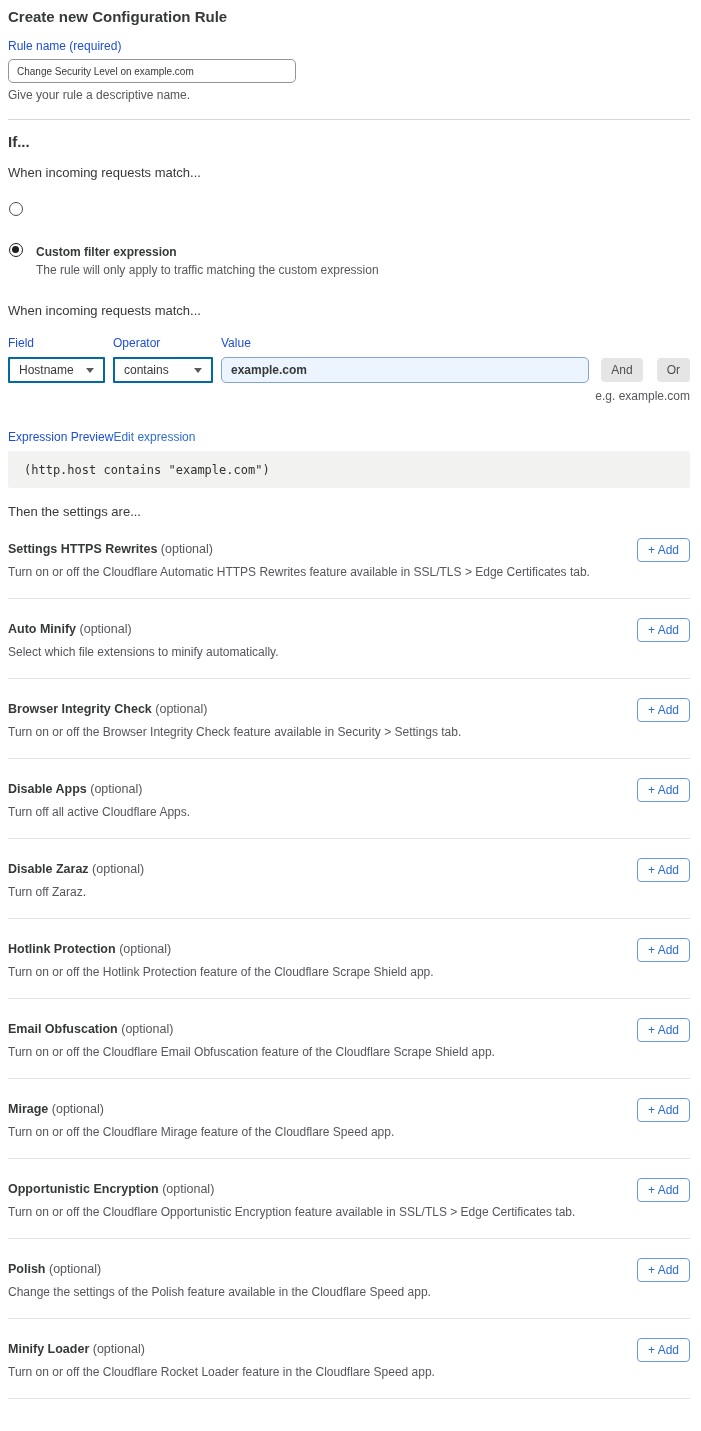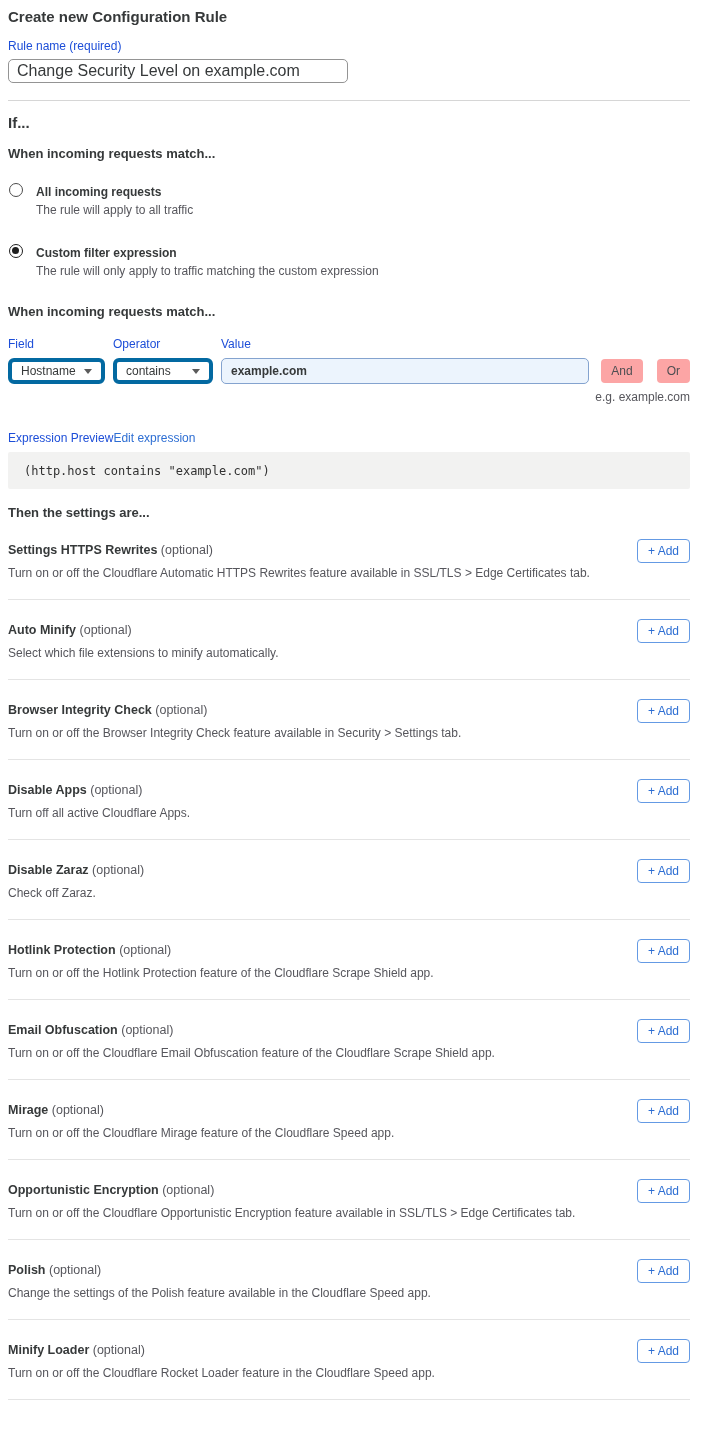--- a/index.html
+++ b/index.html
@@ -13,32 +13,32 @@
   .page { padding: 8px 11px 0 8px; }
 
   .page-title { font-size: 15px; font-weight: bold; color: #36393a; }
 
   .field-label { font-size: 12px; color: #1d4ed8; }
   .helper-text { font-size: 12px; color: #56565c; }
 
   .rule-name-block { margin-top: 14px; }
   .rule-name-block input {
     display: block; margin-top: 6px;
-    width: 340px; height: 24px;
+    width: 288px; height: 24px;
     border: 1px solid #949494; border-radius: 5px;
-    padding: 0 8px; font-size: 16px; color: #36393a;
+    padding: 0 8px; font-size: 10px; color: #36393a;
     font-family: "Liberation Sans", "DejaVu Sans", sans-serif;
     outline: none; background: #fff;
   }
   .rule-name-block .helper-text { margin-top: 5px; }
 
   .divider { border: none; border-top: 1px solid #d6d6d6; margin-top: 17px; }
 
   .section-heading { font-size: 15px; font-weight: bold; margin-top: 13px; }
-  .sub-heading { font-size: 13px; font-weight: bold; }
+  .sub-heading { font-size: 13px; font-weight: normal; }
   .if-block .sub-heading { margin-top: 15px; }
 
   .radio-group { margin-top: 21px; }
   .radio-option { display: flex; align-items: flex-start; margin-bottom: 26px; cursor: pointer; }
   .radio-circle {
     width: 14px; height: 14px; border-radius: 50%;
     border: 1.5px solid #4c4c4c; margin: 1px 8px 0 1px;
     flex: 0 0 auto; position: relative; background: #fff;
   }
   .radio-option.selected .radio-circle { border-color: #1e1e1e; }
@@ -49,21 +49,21 @@
   .radio-texts { margin-left: 5px; }
   .radio-label { font-size: 12px; font-weight: bold; color: #36393a; }
   .radio-desc { font-size: 12px; color: #56565c; margin-top: 3px; }
 
   .builder { margin-top: 24px; }
   .builder-labels { display: flex; margin-top: 18px; }
   .builder-labels .col-field { width: 105px; }
   .builder-labels .col-operator { width: 108px; }
   .builder-controls { display: flex; align-items: center; margin-top: 7px; }
   .select-box {
-    height: 26px; border: 4px solid #0369a1; border-radius: 6px;
+    height: 26px; border: 2px solid #0369a1; border-radius: 1px;
     background: #fff; display: flex; align-items: center;
     padding: 0 9px; font-size: 12px; color: #36393a; cursor: pointer;
   }
   .select-box .select-value { flex: 1 1 auto; white-space: nowrap; overflow: hidden; }
   .caret-down {
     width: 0; height: 0; margin-left: 8px;
     border-left: 4px solid transparent; border-right: 4px solid transparent;
     border-top: 5px solid #5b5b5b; flex: 0 0 auto;
   }
   .field-select { width: 97px; margin-right: 8px; }
@@ -71,21 +71,21 @@
   .value-input {
     flex: 1 1 auto; height: 26px;
     border: 1px solid #84a3cf; border-radius: 5px;
     background: #ecf4fd; padding: 0 9px;
     font-size: 12px; font-weight: bold; color: #36393a;
     font-family: "Liberation Sans", "DejaVu Sans", sans-serif;
     outline: none;
   }
   .gray-btn {
     height: 24px; border: none; border-radius: 4px;
-    background: #fca5a5; color: #4e4e52;
+    background: #e5e5e5; color: #4e4e52;
     font-size: 12px; font-family: inherit;
     padding: 0 10px; cursor: pointer;
   }
   .and-btn { margin-left: 12px; }
   .or-btn { margin-left: 14px; }
   .value-helper { margin-left: 221px; margin-top: 6px; text-align: right; }
 
   .preview-row { display: flex; justify-content: flex-start; align-items: flex-end; margin-top: 27px; }
   .edit-link { font-size: 12px; color: #2d6ed3; cursor: pointer; }
   .code-block {
@@ -114,35 +114,32 @@
 </head>
 <body>
 
 <div class="page">
 
   <div class="page-title">Create new Configuration Rule</div>
 
   <div class="rule-name-block">
     <div class="field-label">Rule name (required)</div>
     <input type="text" value="Change Security Level on example.com" style="">
+    <div class="helper-text">Give your rule a descriptive name.</div>
   </div>
 
   <hr class="divider">
 
   <div class="if-block">
     <div class="section-heading">If...</div>
     <div class="sub-heading">When incoming requests match...</div>
 
     <div class="radio-group">
       <div class="radio-option">
         <span class="radio-circle"></span>
-        <span class="radio-texts">
-          <span class="radio-label">All incoming requests</span>
-          <div class="radio-desc">The rule will apply to all traffic</div>
-        </span>
       </div>
 
       <div class="radio-option selected">
         <span class="radio-circle"></span>
         <span class="radio-texts">
           <span class="radio-label">Custom filter expression</span>
           <div class="radio-desc">The rule will only apply to traffic matching the custom expression</div>
         </span>
       </div>
     </div>
@@ -218,21 +215,21 @@
       </div>
       <div class="setting-desc">Turn off all active Cloudflare Apps.</div>
       <button class="add-btn">+ Add</button>
     </div>
 
     <div class="setting-row">
       <div class="setting-title">
         <span class="setting-name">Disable Zaraz</span>
         <span class="setting-optional">(optional)</span>
       </div>
-      <div class="setting-desc">Check off Zaraz.</div>
+      <div class="setting-desc">Turn off Zaraz.</div>
       <button class="add-btn">+ Add</button>
     </div>
 
     <div class="setting-row">
       <div class="setting-title">
         <span class="setting-name">Hotlink Protection</span>
         <span class="setting-optional">(optional)</span>
       </div>
       <div class="setting-desc">Turn on or off the Hotlink Protection feature of the Cloudflare Scrape Shield app.</div>
       <button class="add-btn">+ Add</button>

